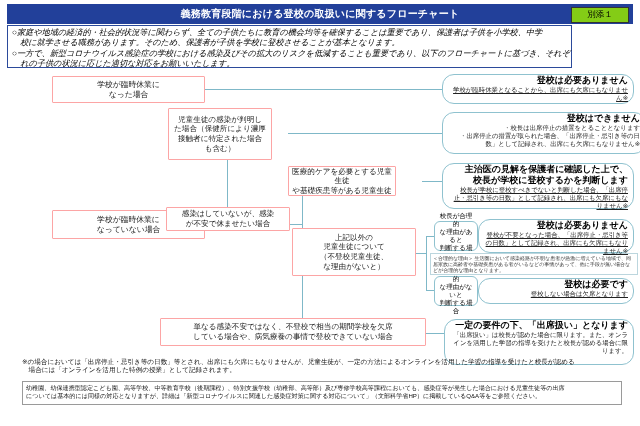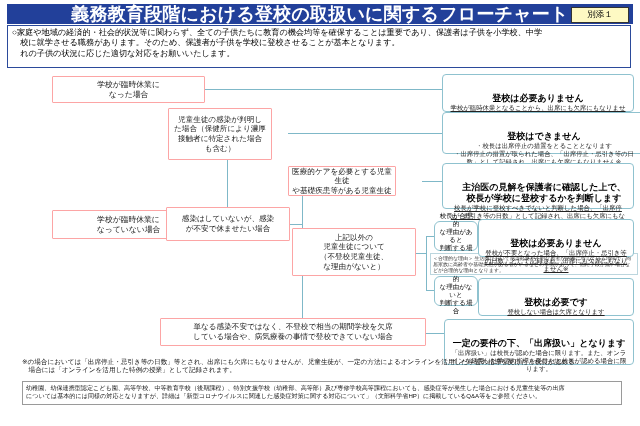--- a/index.html
+++ b/index.html
@@ -23,51 +23,52 @@
     top: 4px;
     width: 626px;
     height: 20px;
     background: #22409a;
     display: flex;
     align-items: center;
     justify-content: center;
   }
   #title-text {
     color: #ffffff;
-    font-size: 18px;
+    font-size: 10px;
     font-weight: bold;
     letter-spacing: 0.2px;
     white-space: nowrap;
   }
   #annex-badge {
     position: absolute;
     right: 4px;
     top: 3px;
     width: 56px;
     height: 14px;
-    background: #fef9c3;
+    background: #84cc16;
     border: 1px solid #333;
     color: #000;
     font-size: 8.5px;
     display: flex;
     align-items: center;
     justify-content: center;
   }
 
   
   #lead-box {
     position: absolute;
     left: 7px;
     top: 25px;
-    width: 624px;
+    width: 565px;
     height: 43px;
     border: 1px solid #2b4a9b;
     box-sizing: border-box;
     padding: 2px 4px 0 4px;
     background: #ffffff;
+    font-style: italic;
   }
   .lead-line {
     font-size: 8.2px;
     line-height: 10.3px;
     white-space: nowrap;
     letter-spacing: -0.05px;
   }
 
   
   .node {
@@ -85,24 +86,24 @@
     padding: 2px 3px;
     color: #1a1a1a;
   }
   .node-left { font-size: 7.8px; }
 
   
   .result {
     position: absolute;
     box-sizing: border-box;
     border: 1px solid #8fc2cf;
-    border-radius: 4px;
-    background: #ffffff;
-    padding: 18px 5px;
-    text-align: center;
+    border-radius: 12px;
+    background: #ffffff;
+    padding: 0 5px;
+    text-align: right;
   }
   .result .r-head {
     font-size: 9px;
     font-weight: bold;
     line-height: 11px;
     display: block;
     color: #000;
   }
   .result .r-body {
     font-size: 6.4px;
@@ -177,20 +178,21 @@
 <body>
 
 <div id="title-bar">
   <span id="title-text">義務教育段階における登校の取扱いに関するフローチャート</span>
   <span id="annex-badge">別添１</span>
 </div>
 
 <div id="lead-box">
   <div class="lead-line">○家庭や地域の経済的・社会的状況等に関わらず、全ての子供たちに教育の機会均等を確保することは重要であり、保護者は子供を小学校、中学</div>
   <div class="lead-line">　校に就学させる職務があります。そのため、保護者が子供を学校に登校させることが基本となります。</div>
+  <div class="lead-line">○一方で、新型コロナウイルス感染症の学校における感染及びその拡大のリスクを低減することも重要であり、以下のフローチャートに基づき、それぞ</div>
   <div class="lead-line">　れの子供の状況に応じた適切な対応をお願いいたします。</div>
 </div>
 
 <div class="line hline" style="left:205px; top:89px; width:237px;"></div>
 
 <div class="line hline" style="left:205px; top:224px; width:22px;"></div>
 <div class="line vline" style="left:227px; top:133px; height:91px;"></div>
 <div class="line hline" style="left:227px; top:133px; width:12px;"></div>
 <div class="line hline" style="left:227px; top:224px; width:12px;"></div>
 
@@ -218,21 +220,21 @@
 なった場合</div>
 
 <div class="node node-left" style="left:52px; top:210px; width:153px; height:29px; white-space:pre-line;">学校が臨時休業に
 なっていない場合</div>
 
 <div class="node" style="left:168px; top:108px; width:104px; height:52px; white-space:pre-line;">児童生徒の感染が判明し
 た場合（保健所により濃厚
 接触者に特定された場合
 も含む）</div>
 
-<div class="node" style="left:166px; top:207px; width:124px; height:34px; white-space:pre-line;">感染はしていないが、感染
+<div class="node" style="left:166px; top:207px; width:124px; height:24px; white-space:pre-line;">感染はしていないが、感染
 が不安で休ませたい場合</div>
 
 <div class="node" style="left:288px; top:166px; width:108px; height:30px; white-space:pre-line;">医療的ケアを必要とする児童生徒
 や基礎疾患等がある児童生徒</div>
 
 <div class="node" style="left:292px; top:228px; width:124px; height:48px; white-space:pre-line;">上記以外の
 児童生徒について
 （不登校児童生徒、
 な理由がないと）</div>
 

